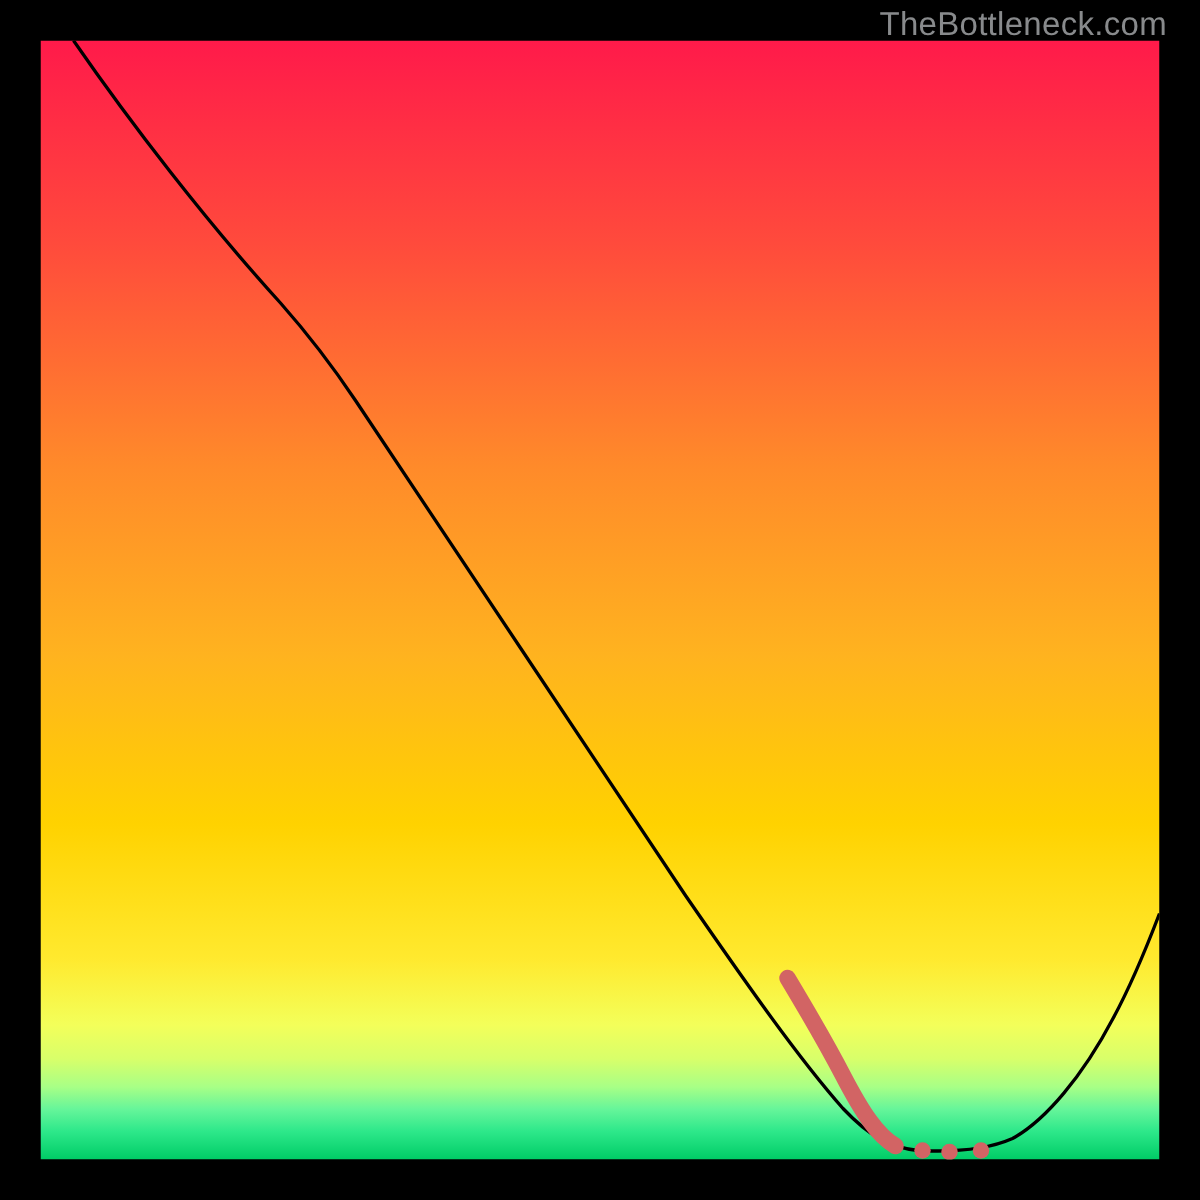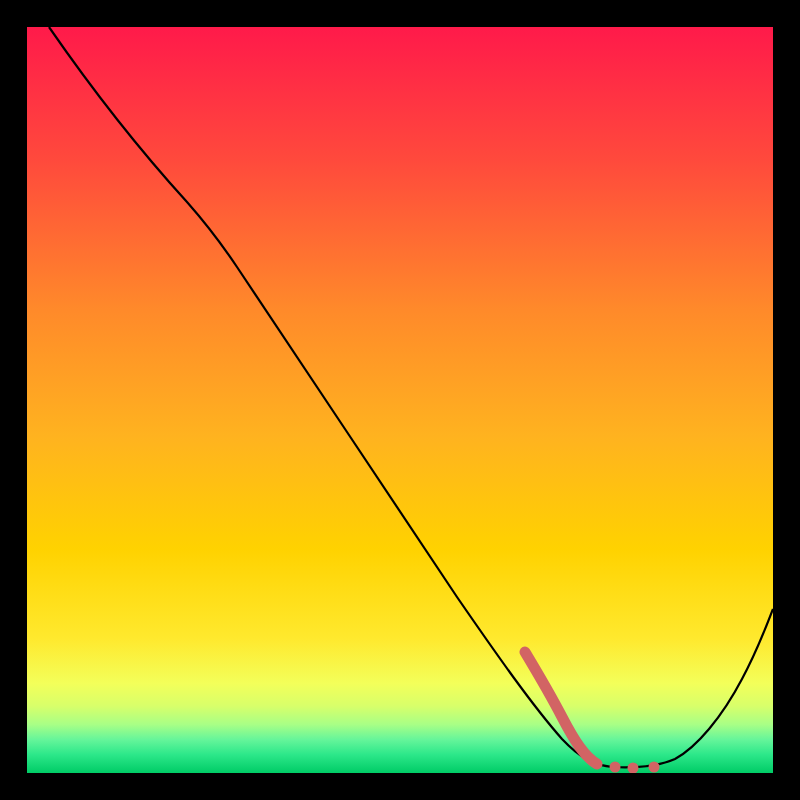--- a/index.html
+++ b/index.html
@@ -74,13 +74,14 @@
     <path fill="none" stroke="#d26464" stroke-width="11" stroke-linecap="round" d="M 498 625
              C 510 645, 522 665, 535 690
              C 548 715, 558 730, 570 737"></path>
 
     <circle cx="588" cy="740" r="5.5" fill="#d26464"></circle>
     <circle cx="606" cy="741" r="5.5" fill="#d26464"></circle>
     <circle cx="627" cy="740" r="5.5" fill="#d26464"></circle>
 
   </svg>
 
+  <div class="watermark">TheBottleneck.com</div>
 </div>
 
 </body></html>

